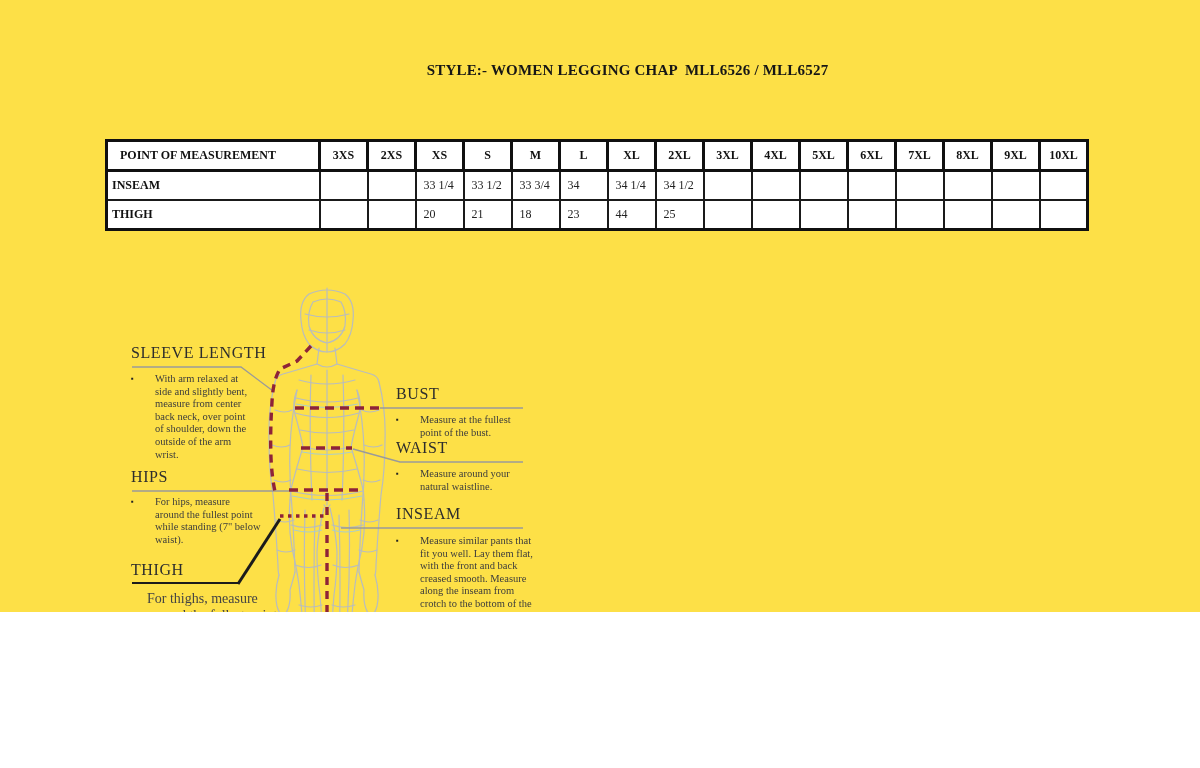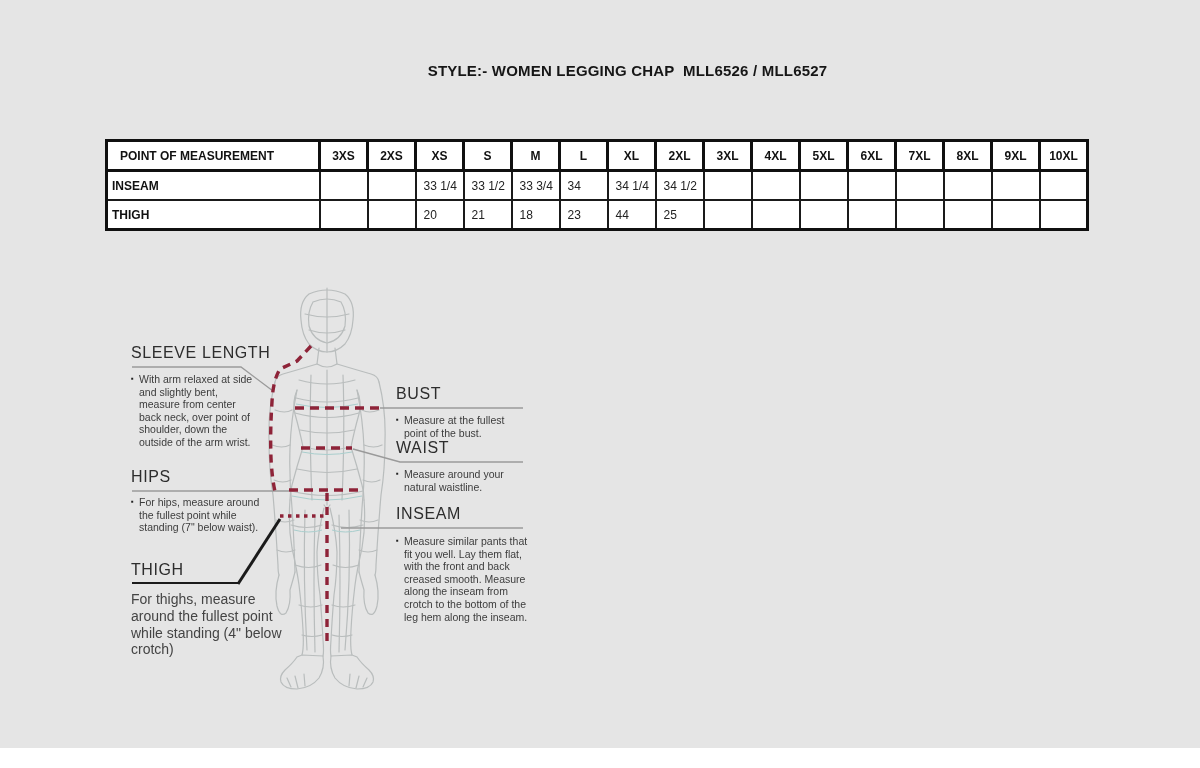--- a/index.html
+++ b/index.html
@@ -1,17 +1,17 @@
 <!DOCTYPE html>
 <html><head>
 <meta charset="utf-8">
 <style>
   html,body{margin:0;padding:0;background:#fff;}
-  .page{position:relative;width:1200px;height:748px;background:#e5e5e5;overflow:hidden;
-        font-family:Liberation Sans, sans-serif;color:#1c1c1c;}
+  .page{position:relative;width:1200px;height:612px;background:#fde047;overflow:hidden;
+        font-family:Liberation Serif, serif;color:#1c1c1c;}
 
   .doc-title{position:absolute;left:55px;top:62px;width:1145px;text-align:center;
              font-size:15px;font-weight:bold;letter-spacing:.2px;color:#161616;white-space:pre;}
 
   table.size-chart{position:absolute;left:105px;top:139px;width:981px;border-collapse:collapse;
                    table-layout:fixed;background:#fff;}
   table.size-chart th,table.size-chart td{height:27px;padding:0;vertical-align:middle;
                    font-size:12px;overflow:hidden;white-space:nowrap;}
   table.size-chart{border:3px solid #101010;}
   table.size-chart th{border:3px solid #101010;font-weight:bold;text-align:center;color:#111;}
@@ -19,21 +19,21 @@
   table.size-chart th.pom{text-align:left;padding-left:12px;}
   table.size-chart td.rowlabel{font-weight:bold;padding-left:4px;color:#111;}
 
   .note-line{position:absolute;left:105px;top:246px;font-size:12.5px;font-weight:bold;color:#181818;}
 
   .diagram{position:absolute;left:119px;top:280px;width:460px;height:440px;}
   .diagram svg{position:absolute;left:0;top:0;}
   .dg-heading{position:absolute;font-size:16px;letter-spacing:.6px;color:#2d2d2d;white-space:nowrap;}
   .dg-desc{position:absolute;display:flex;font-size:10.5px;line-height:1.2;color:#3c3c3c;}
   .dg-desc .bullet{flex:0 0 8px;font-size:8px;padding-top:1px;color:#222;}
-  .dg-desc .desc-text{flex:1 1 auto;}
+  .dg-desc .desc-text{flex:1 1 auto;margin-left:16px;}
   .dg-desc.small{font-size:14px;color:#444;}
 </style>
 </head>
 <body>
 
 <div class="page">
 
   <div class="doc-title">STYLE:- WOMEN LEGGING CHAP  MLL6526 / MLL6527</div>
 
   <table class="size-chart">

